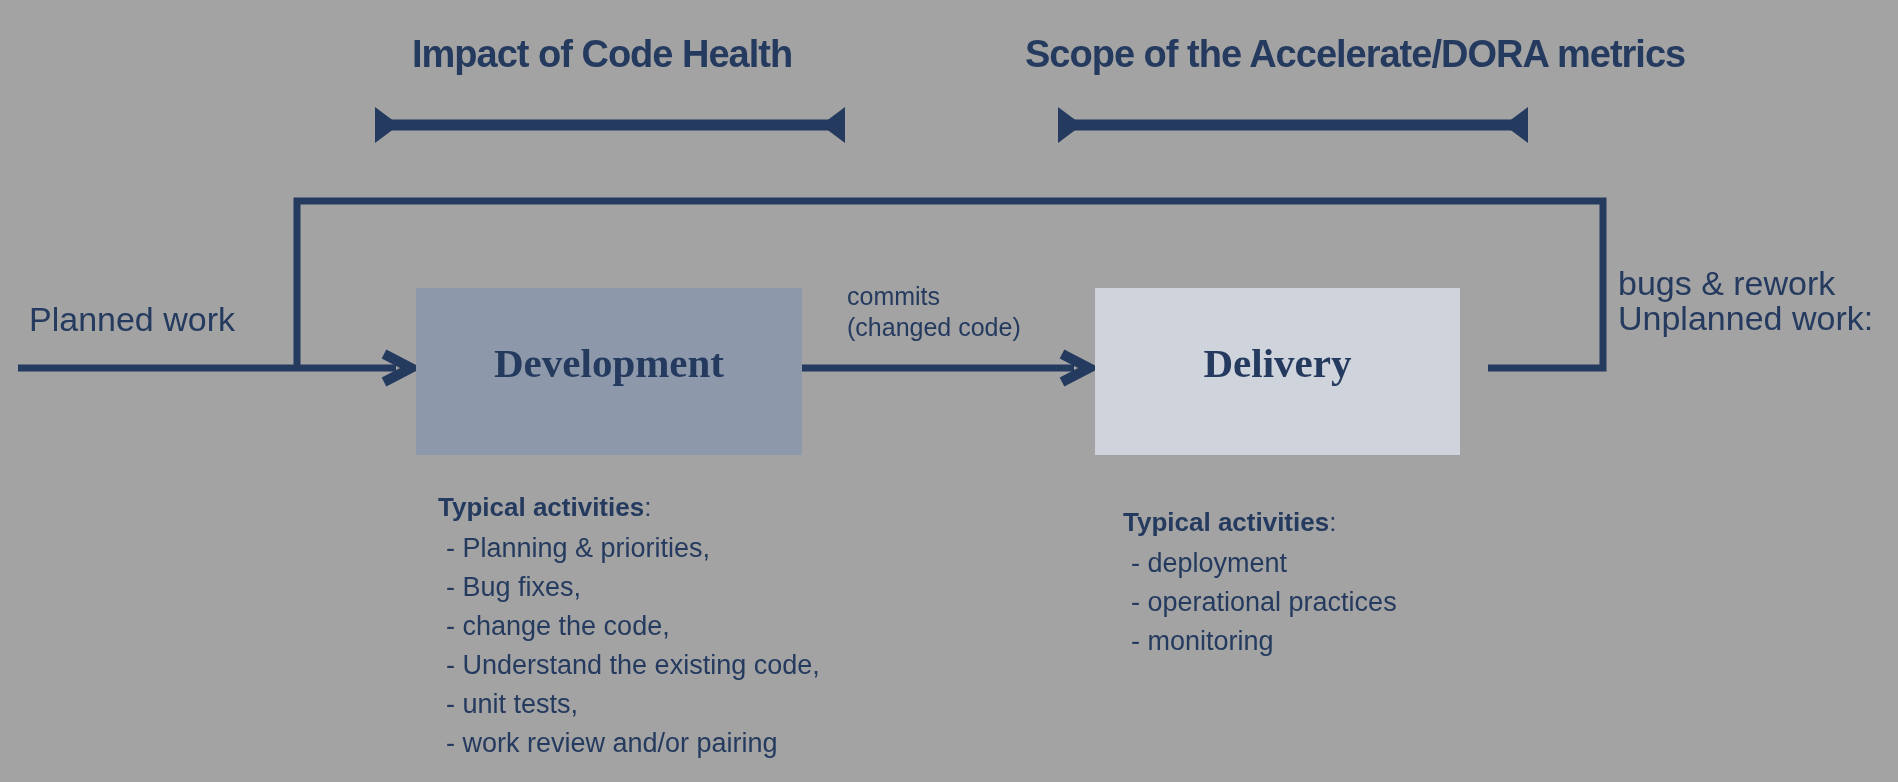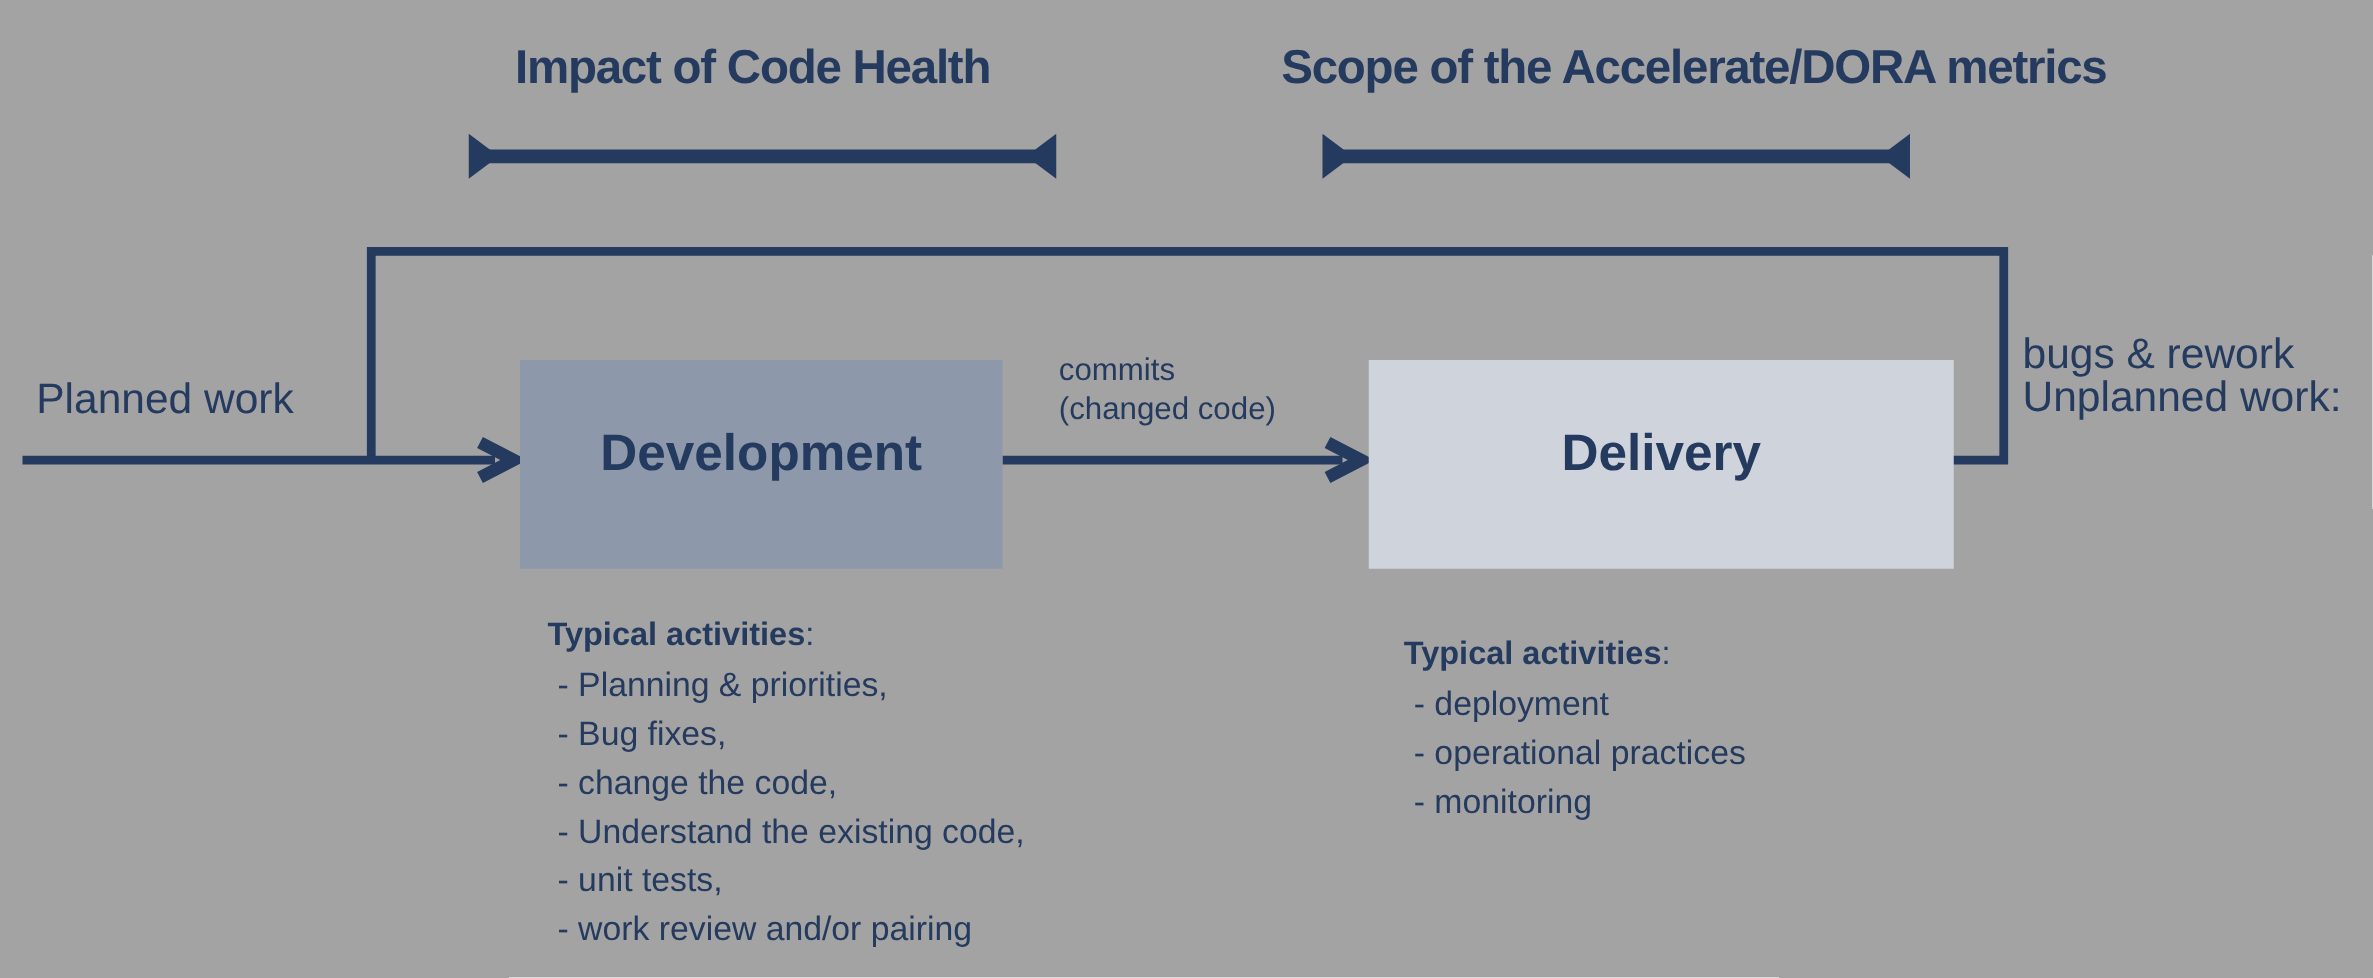--- a/index.html
+++ b/index.html
@@ -33,23 +33,24 @@
   .flow-label { position: absolute; font-size: 34px; white-space: nowrap; }
   #planned-label  { left: 29px;  top: 300px; }
   #commits-label  { left: 847px; top: 281px; font-size: 25px; line-height: 31px; }
   #unplanned-label{ left: 1618px; top: 266px; line-height: 35px; }
 
   .box {
     position: absolute;
     display: flex;
     align-items: center;
     justify-content: center;
+    font-family: Liberation Serif, serif;
   }
   #dev-box      { left: 416px;  top: 288px; width: 386px; height: 167px; background: #8d99ab; }
-  #delivery-box { left: 1095px; top: 288px; width: 468px; height: 167px; background: #cfd3db; }
+  #delivery-box { left: 1095px; top: 288px; width: 365px; height: 167px; background: #cfd3db; }
   .box-label { font-size: 41px; font-weight: bold; transform: translateY(-9px); white-space: nowrap; }
 
   .activities { position: absolute; font-size: 27px; }
   #dev-activities      { left: 438px;  top: 492px; }
   #delivery-activities { left: 1123px; top: 507px; }
   .activities-heading { font-size: 26px; font-weight: bold; margin: 0 0 6px 0; }
   .activities-heading .colon { font-weight: normal; }
   .activity { line-height: 39px; margin-left: 8px; white-space: nowrap; }
 </style>
 </head>

